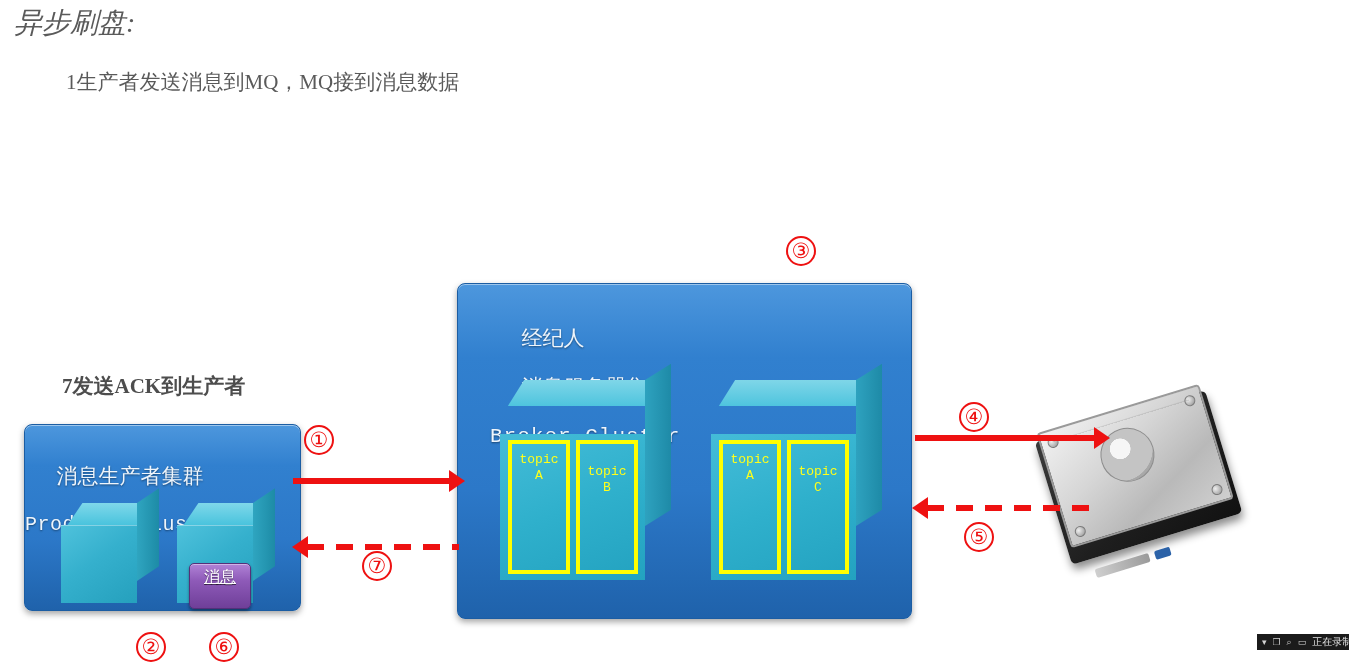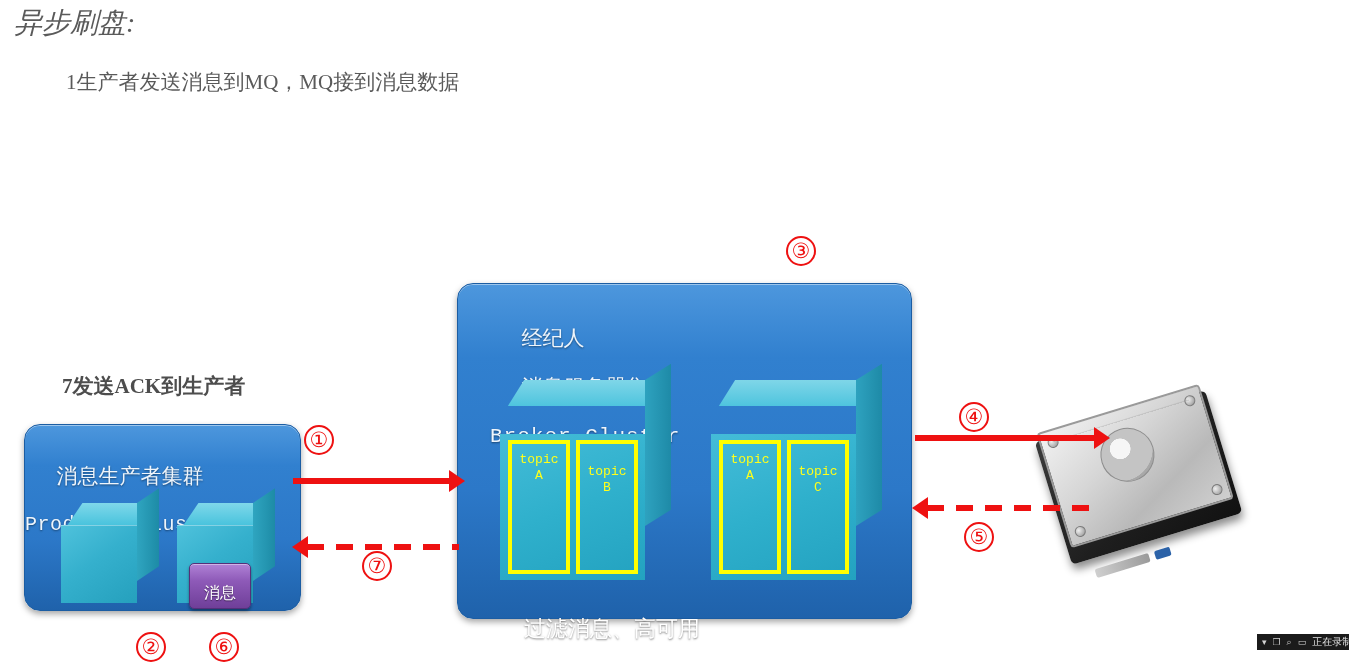--- a/index.html
+++ b/index.html
@@ -20,21 +20,21 @@
     white-space:nowrap;
   }
   #title-line{left:14px;top:4px;font-size:28px;font-style:italic;}
   #step1-line{left:66px;top:68px;font-size:21px;}
   #step3-line{left:66px;top:166px;font-size:21px;}
   #step7-line{left:62px;top:372px;font-size:21px;color:#4d4d4d;font-weight:bold;}
 
   
   .panel{
     position:absolute;
-    border-radius:16px;
+    border-radius:8px;
     background:linear-gradient(180deg,#4d97dd 0%,#3180cf 22%,#2c78c8 62%,#1f62ab 100%);
     box-shadow:0 3px 6px rgba(0,0,0,.35), inset 0 1px 0 rgba(255,255,255,.45);
     border:1px solid #1b5da3;
   }
   #producer-panel{left:24px;top:424px;width:275px;height:185px;}
   #broker-panel{left:457px;top:283px;width:453px;height:334px;}
 
   .panel-title{
     position:absolute;
     color:#eef5fc;
@@ -88,22 +88,23 @@
   #cube-message{left:152px;top:78px;width:100px;height:100px;}
 
   .msg-box{
     position:absolute;left:12px;top:38px;width:62px;height:46px;
     border-radius:5px;
     background:linear-gradient(180deg,#b082d6 0%,#8e5ab8 38%,#6f3f99 100%);
     border:1px solid #55307a;
     box-shadow:0 2px 3px rgba(0,0,0,.4), inset 0 1px 0 rgba(255,255,255,.4);
     color:#ffffff;font-size:16px;
     display:flex;align-items:flex-end;justify-content:center;
-    padding-bottom:4px;box-sizing:border-box;
+    padding-bottom:20px;box-sizing:border-box;
     text-shadow:0 1px 1px rgba(0,0,0,.5);
+    text-decoration:underline;
   }
 
   
   .rack{position:absolute;}
   .rack .r-top{
     position:absolute;left:16px;top:0;width:145px;height:26px;
     background:linear-gradient(180deg,#7fd6e8 0%,#4ec4de 100%);
     transform:skewX(-32deg);
   }
   .rack .r-side{
@@ -295,21 +296,20 @@
       <div class="r-front">
         <div class="topic t1">topic
 A</div>
         <div class="topic t2">topic
 C</div>
       </div>
     </div>
 
     <div id="broker-footer">
       <br>
-      <span>过滤消息、高可用</span>
     </div>
   </div>
 
   <div id="hdd">
     <div class="case"></div>
     <div class="lid">
       <div class="platter"></div>
       <div class="screw" style="left:6px;top:6px;"></div>
       <div class="screw" style="right:6px;top:6px;"></div>
       <div class="screw" style="left:6px;bottom:6px;"></div>

